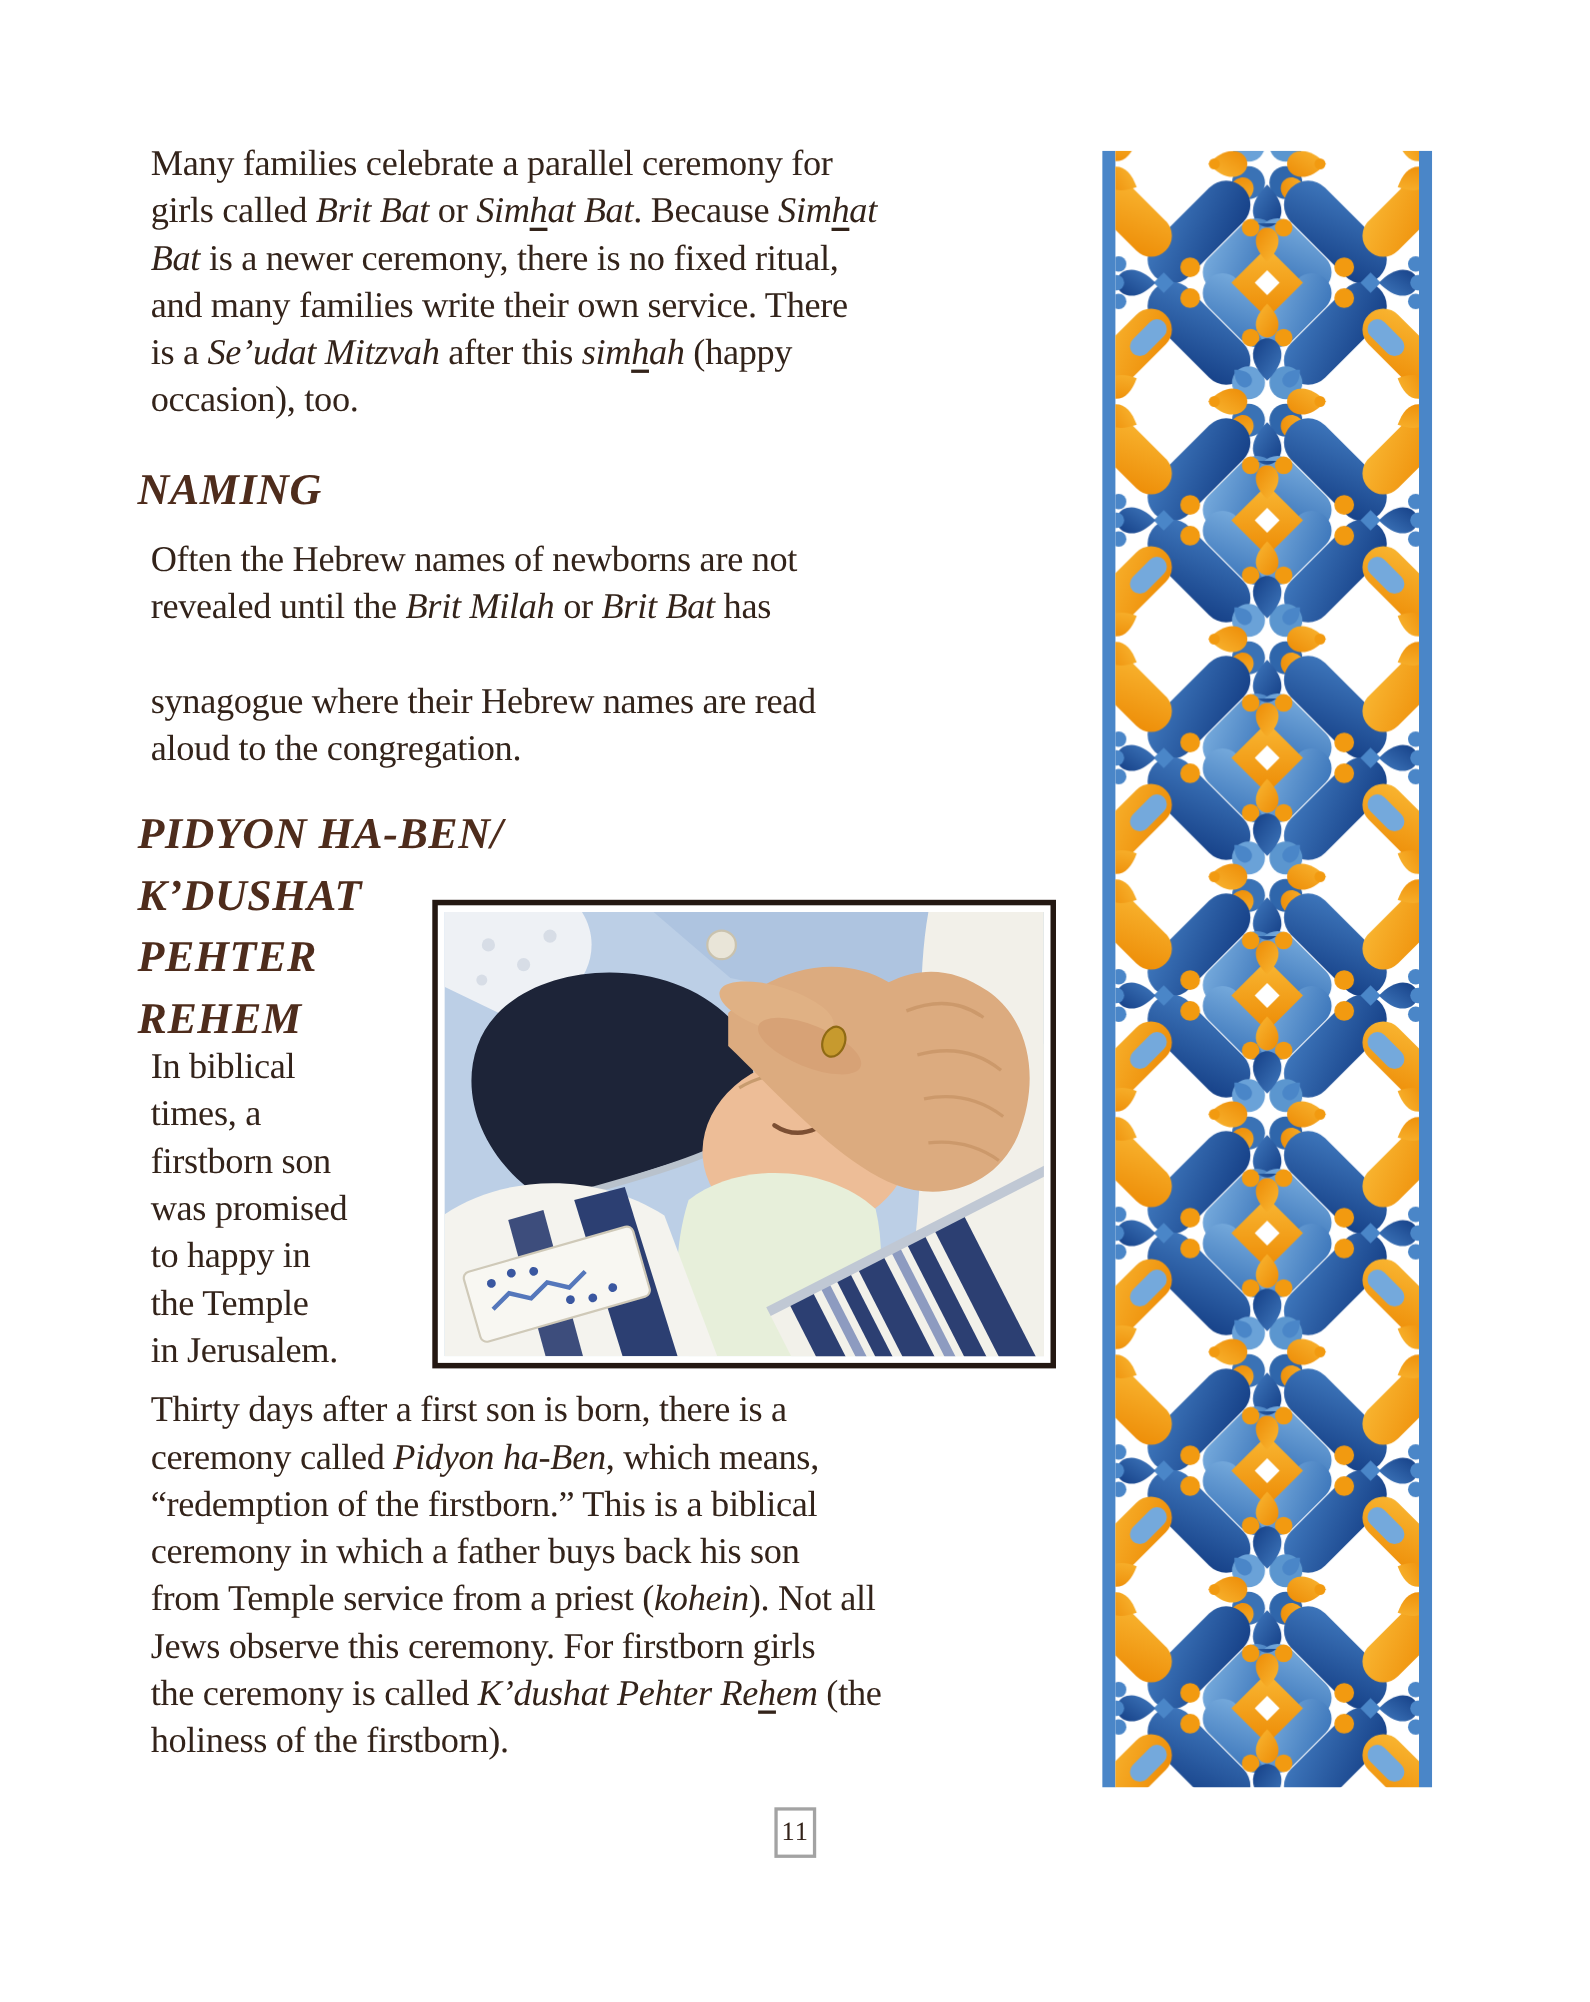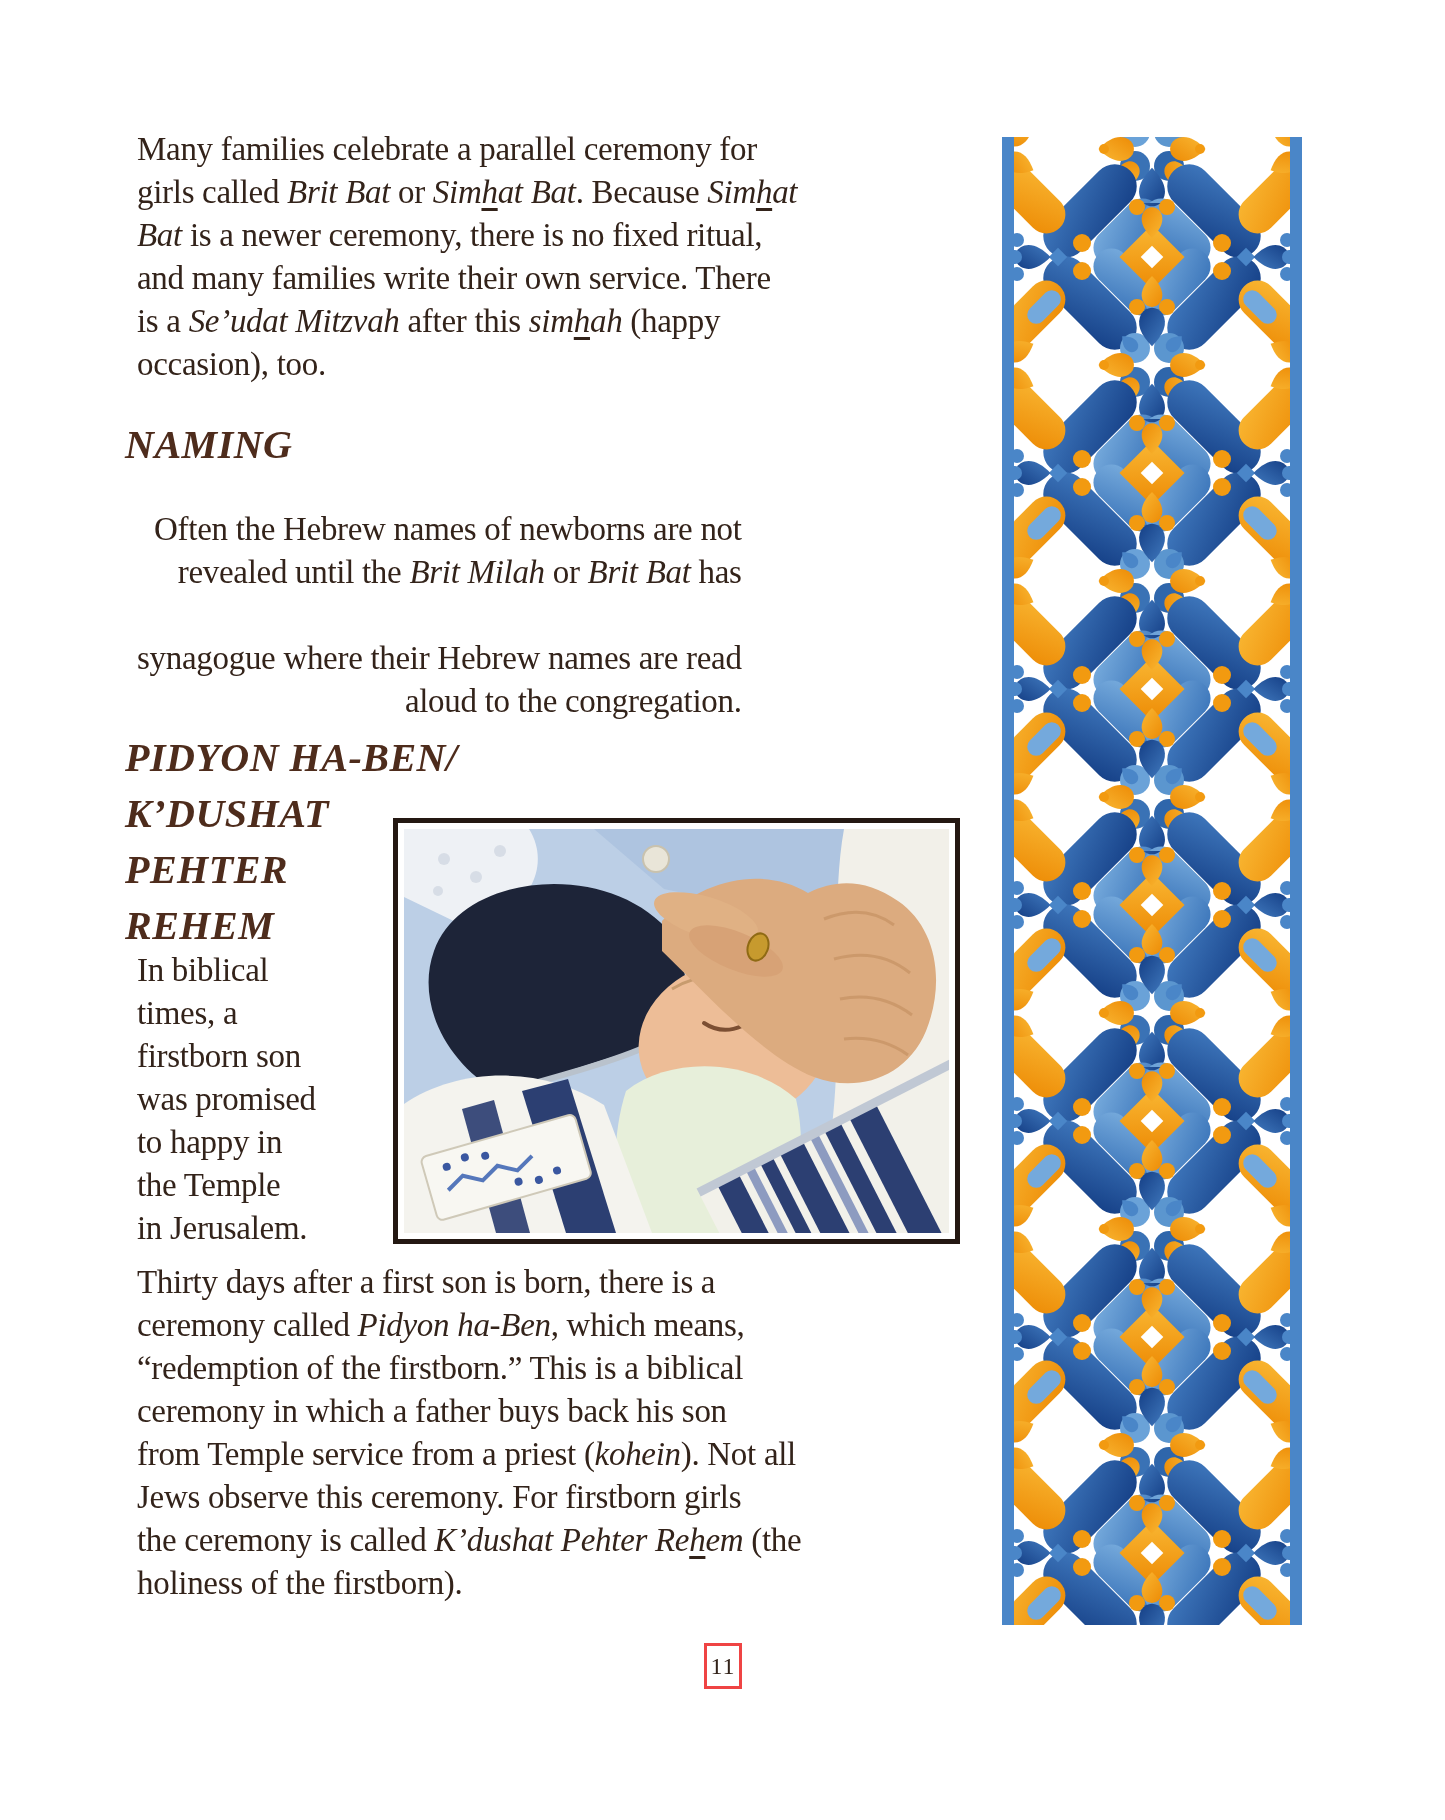--- a/index.html
+++ b/index.html
@@ -10,34 +10,34 @@
   .txt{
     position:absolute;left:137px;font-size:33px;line-height:43px;
     letter-spacing:-0.3px;white-space:nowrap;
   }
   .hd{
     position:absolute;left:125px;margin:0;font-size:40px;line-height:50px;
     font-weight:bold;font-style:italic;color:#4e2c1c;letter-spacing:0.5px;white-space:nowrap;
   }
   #p-intro{top:128px;}
   #h-naming{top:420px;}
-  #p-naming{top:508px;text-align:right;}
+  #p-naming{top:488px;}
   #h-pidyon{top:730px;line-height:56px;}
   #p-narrow{top:949px;}
   #p-body{top:1261px;}
   .it{font-style:italic;}
   .ul{text-decoration:underline;text-decoration-thickness:2.5px;text-underline-offset:5px;}
   .photo{
     position:absolute;left:393px;top:818px;width:567px;height:426px;margin:0;
     box-sizing:border-box;border:5px solid #241812;padding:6px;background:#ffffff;
   }
   .photo svg{display:block;width:545px;height:404px;}
   .pagenum{
     position:absolute;left:704px;top:1643px;width:38px;height:46px;
-    box-sizing:border-box;border:3px solid #ef4444;
+    box-sizing:border-box;border:3px solid #a3a3a3;
     display:flex;align-items:center;justify-content:center;
     font-size:24px;letter-spacing:1px;color:#33231a;
   }
   .border-strip{position:absolute;left:1002px;top:137px;width:300px;height:1488px;}
   .border-strip svg{display:block;width:300px;height:1488px;}
 </style>
 </head>
 <body>
 
 <div class="page">

